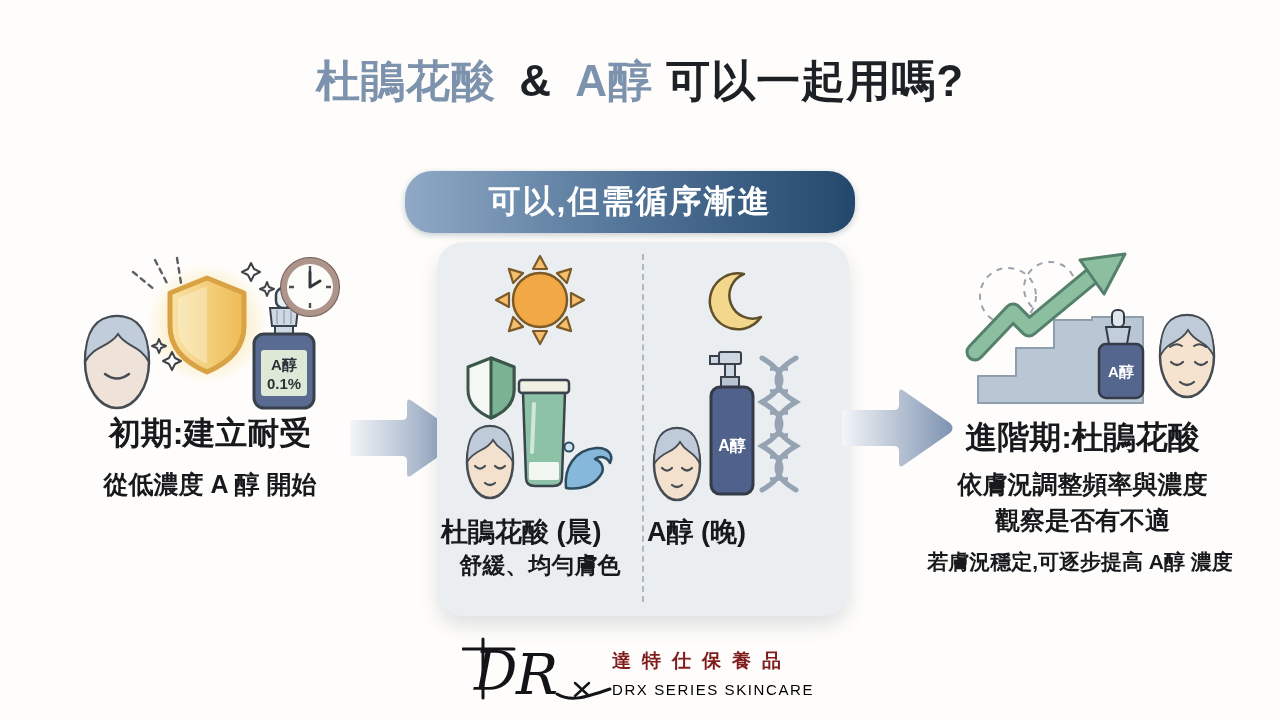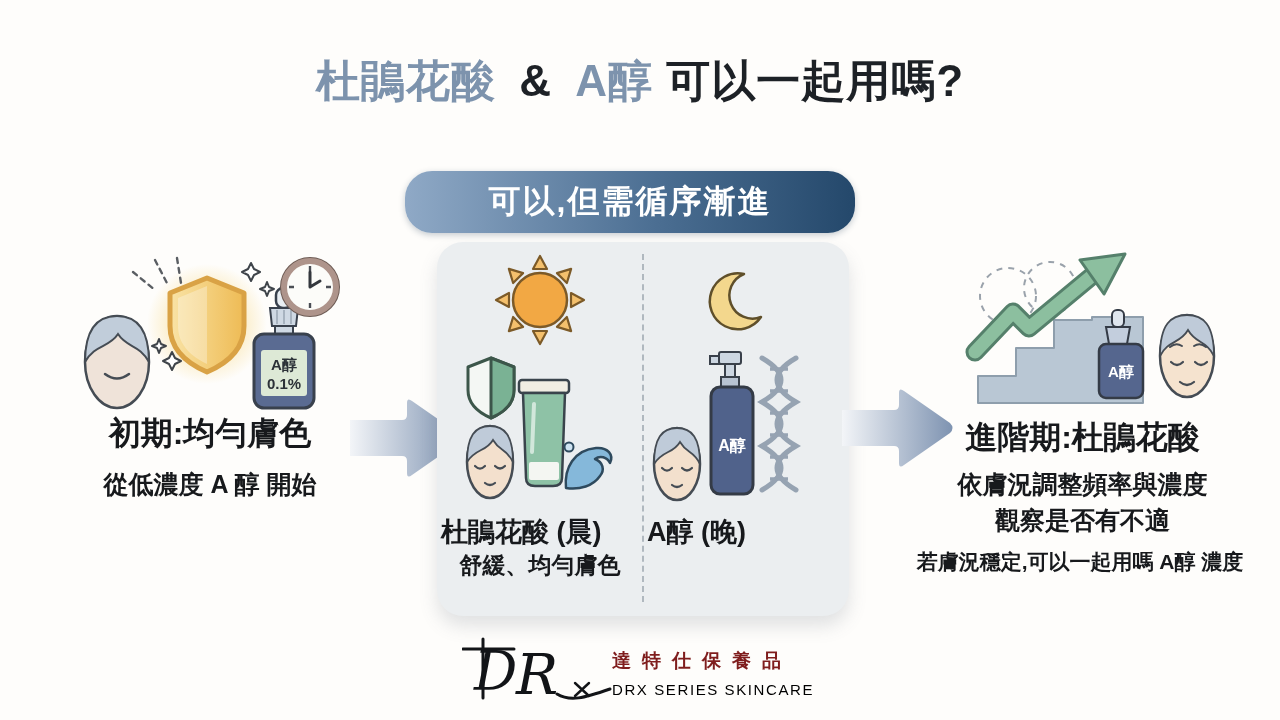--- a/index.html
+++ b/index.html
@@ -134,21 +134,21 @@
         <text x="229" y="139" text-anchor="middle" font-size="15" font-weight="bold" fill="#2c3238">0.1%</text>
       </g>
 
       <g>
         <circle cx="255" cy="37" r="29" fill="#fcfcf9" stroke="#6e5c55" stroke-width="2"></circle>
         <circle cx="255" cy="37" r="26" fill="#fcfcf9" stroke="#ae948b" stroke-width="6"></circle>
         <path d="M255,16 V21 M276,37 H271 M255,58 V53 M234,37 H239" stroke="#4a4e55" stroke-width="2.4"></path>
         <path d="M255,37 V22 M255,37 L265,31" stroke="#33373d" stroke-width="3" stroke-linecap="round"></path>
       </g>
     </svg>
-    <h2>初期:均勻膚色</h2>
+    <h2>初期:建立耐受</h2>
     <p class="sub">從低濃度 A 醇 開始</p>
   </section>
 
   <svg class="flow-arrow arrow1" width="112" height="88" viewBox="0 0 112 88">
     <defs>
       <linearGradient id="aG1" x1="0" y1="0" x2="1" y2="0">
         <stop offset="0%" stop-color="#f3f5f8"></stop>
         <stop offset="100%" stop-color="#7e93b1"></stop>
       </linearGradient>
     </defs>
@@ -275,21 +275,21 @@
         <ellipse cx="247" cy="104" rx="27" ry="41" fill="#f5e3cf" stroke="#454c54" stroke-width="2.5"></ellipse>
         <path d="M220,104 C220,72 231,63 247,63 C263,63 274,72 274,104 C266,88 256,92 248,78 C240,92 228,88 220,104 Z" fill="#bfcbd9" stroke="#454c54" stroke-width="1.8"></path>
         <path d="M230,95 q6,-5 12,-1 M254,94 q6,-4 12,1" fill="none" stroke="#454c54" stroke-width="2" stroke-linecap="round"></path>
         <path d="M231,110 q6,6 12,0 M255,110 q6,6 12,0" fill="none" stroke="#454c54" stroke-width="2.2" stroke-linecap="round"></path>
         <path d="M240,130 q7,6 14,0" fill="none" stroke="#454c54" stroke-width="2.2" stroke-linecap="round"></path>
       </g>
     </svg>
     <h2>進階期:杜鵑花酸</h2>
     <p class="l1">依膚況調整頻率與濃度</p>
     <p class="l2">觀察是否有不適</p>
-    <p class="l3">若膚況穩定,可以一起用嗎 A醇 濃度</p>
+    <p class="l3">若膚況穩定,可逐步提高 A醇 濃度</p>
   </section>
 
   <svg class="footer-logo" width="150" height="72" viewBox="0 0 150 72">
     <path d="M1,15 H52" stroke="#121417" stroke-width="3" stroke-linecap="round" fill="none"></path>
     <path d="M21,5 V64" stroke="#121417" stroke-width="3" stroke-linecap="round" fill="none"></path>
     <text x="12" y="56" font-family="DejaVu Serif, serif" font-style="italic" font-size="54" fill="#121417">D</text>
     <text x="54" y="60" font-family="DejaVu Serif, serif" font-style="italic" font-size="56" fill="#121417">R</text>
     <path d="M95,60 C108,68 122,64 148,55" stroke="#121417" stroke-width="3" stroke-linecap="round" fill="none"></path>
     <path d="M113,49 L127,62 M127,49 L113,62" stroke="#121417" stroke-width="2.4" stroke-linecap="round" fill="none"></path>
   </svg>

